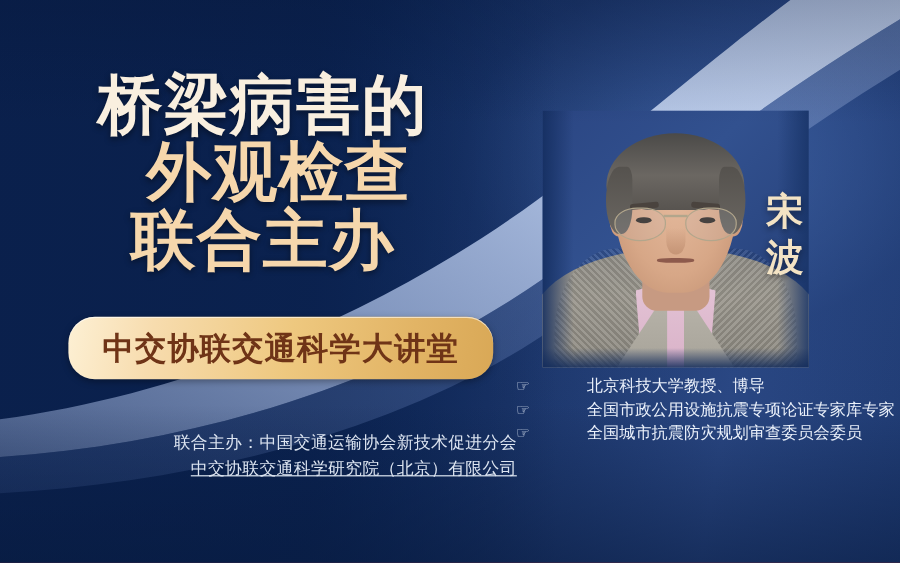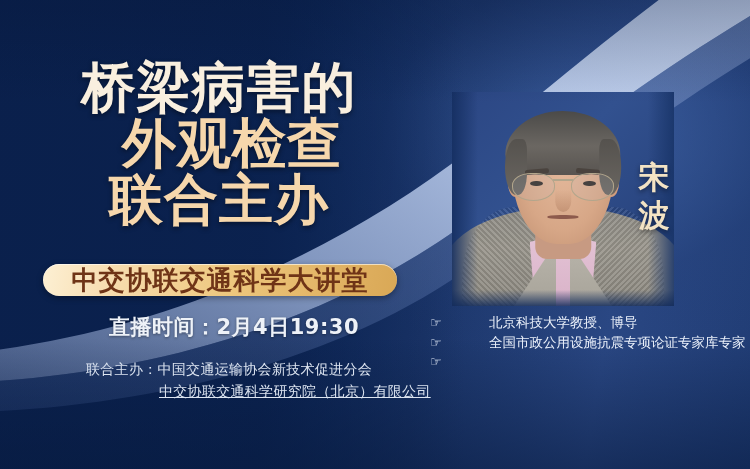--- a/index.html
+++ b/index.html
@@ -232,24 +232,24 @@
     white-space: nowrap;
     text-shadow: 0 2px 5px rgba(0,0,0,0.45);
   }
   .tline.l1 { color: #f9efdf; padding-left: 8px; }
   .tline.l2 { color: #f6d7ac; padding-left: 34px; }
   .tline.l3 { color: #f6d7ac; padding-left: 8px; }
 
   
   .pill {
     position: absolute;
-    left: 43px;
+    left: 57px;
     top: 264px;
     width: 354px;
-    height: 32px;
+    height: 52px;
     border-radius: 22px;
     background: linear-gradient(100deg, #fdf0d4 0%, #f7dcae 20%, #eec87f 52%, #e2b465 80%, #d9a856 100%);
     box-shadow: 0 2px 6px rgba(0,0,0,0.35), inset 0 1px 0 rgba(255,255,255,0.6);
     display: flex;
     align-items: center;
     justify-content: center;
   }
   .pill-text {
     color: #6f3417;
     font-weight: bold;
@@ -276,20 +276,21 @@
   
   .organizers {
     position: absolute;
     left: 86px;
     top: 358px;
     color: #dde5f1;
     font-size: 14px;
     line-height: 22px;
     letter-spacing: 0.3px;
     white-space: nowrap;
+    text-align: right;
   }
   .org-line.l2 { padding-left: 73px; text-decoration: underline; }
 
   
   .speaker-name {
     position: absolute;
     left: 636px;
     top: 158px;
     width: 36px;
     color: #f3e3c4;
@@ -387,21 +388,20 @@
   <div class="title-block">
     <div class="tline l1">桥梁病害的</div>
     <div class="tline l2">外观检查</div>
     <div class="tline l3">联合主办</div>
   </div>
 
   <div class="pill">
     <span class="pill-text">中交协联交通科学大讲堂</span>
   </div>
 
-  <div class="live-time">直播时间：2月4日19:30</div>
 
   <div class="organizers">
     <div class="org-line l1">联合主办：中国交通运输协会新技术促进分会</div>
     <div class="org-line l2">中交协联交通科学研究院（北京）有限公司</div>
   </div>
 
   <div class="speaker-name">
     <span class="ch">宋</span>
     <span class="ch">波</span>
   </div>
@@ -410,16 +410,17 @@
     <div class="cred-row">
       <span class="cred-icon">☞</span>
       <span class="cred-text">北京科技大学教授、博导</span>
     </div>
     <div class="cred-row">
       <span class="cred-icon">☞</span>
       <span class="cred-text">全国市政公用设施抗震专项论证专家库专家</span>
     </div>
     <div class="cred-row">
       <span class="cred-icon">☞</span>
+      <span class="cred-text">全国城市抗震防灾规划审查委员会委员</span>
     </div>
   </div>
 
 </div>
 
 </body></html>

